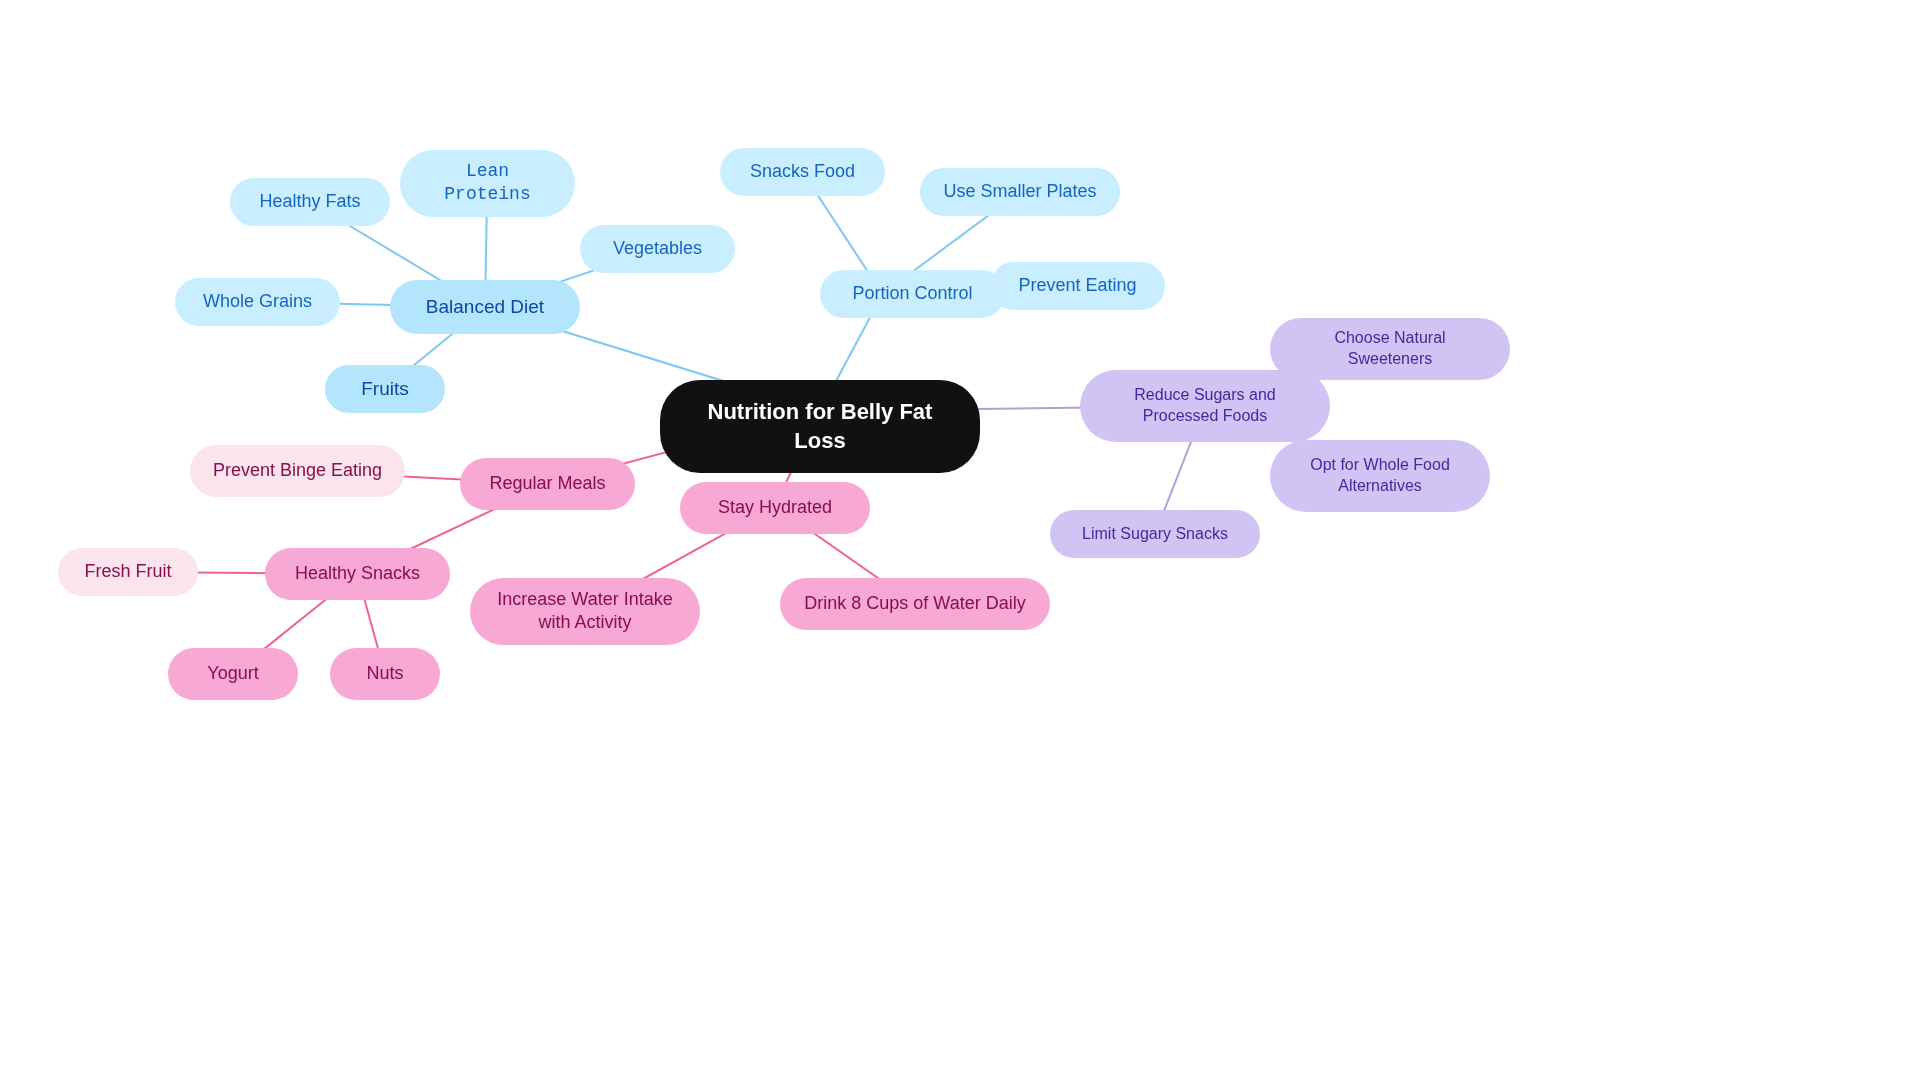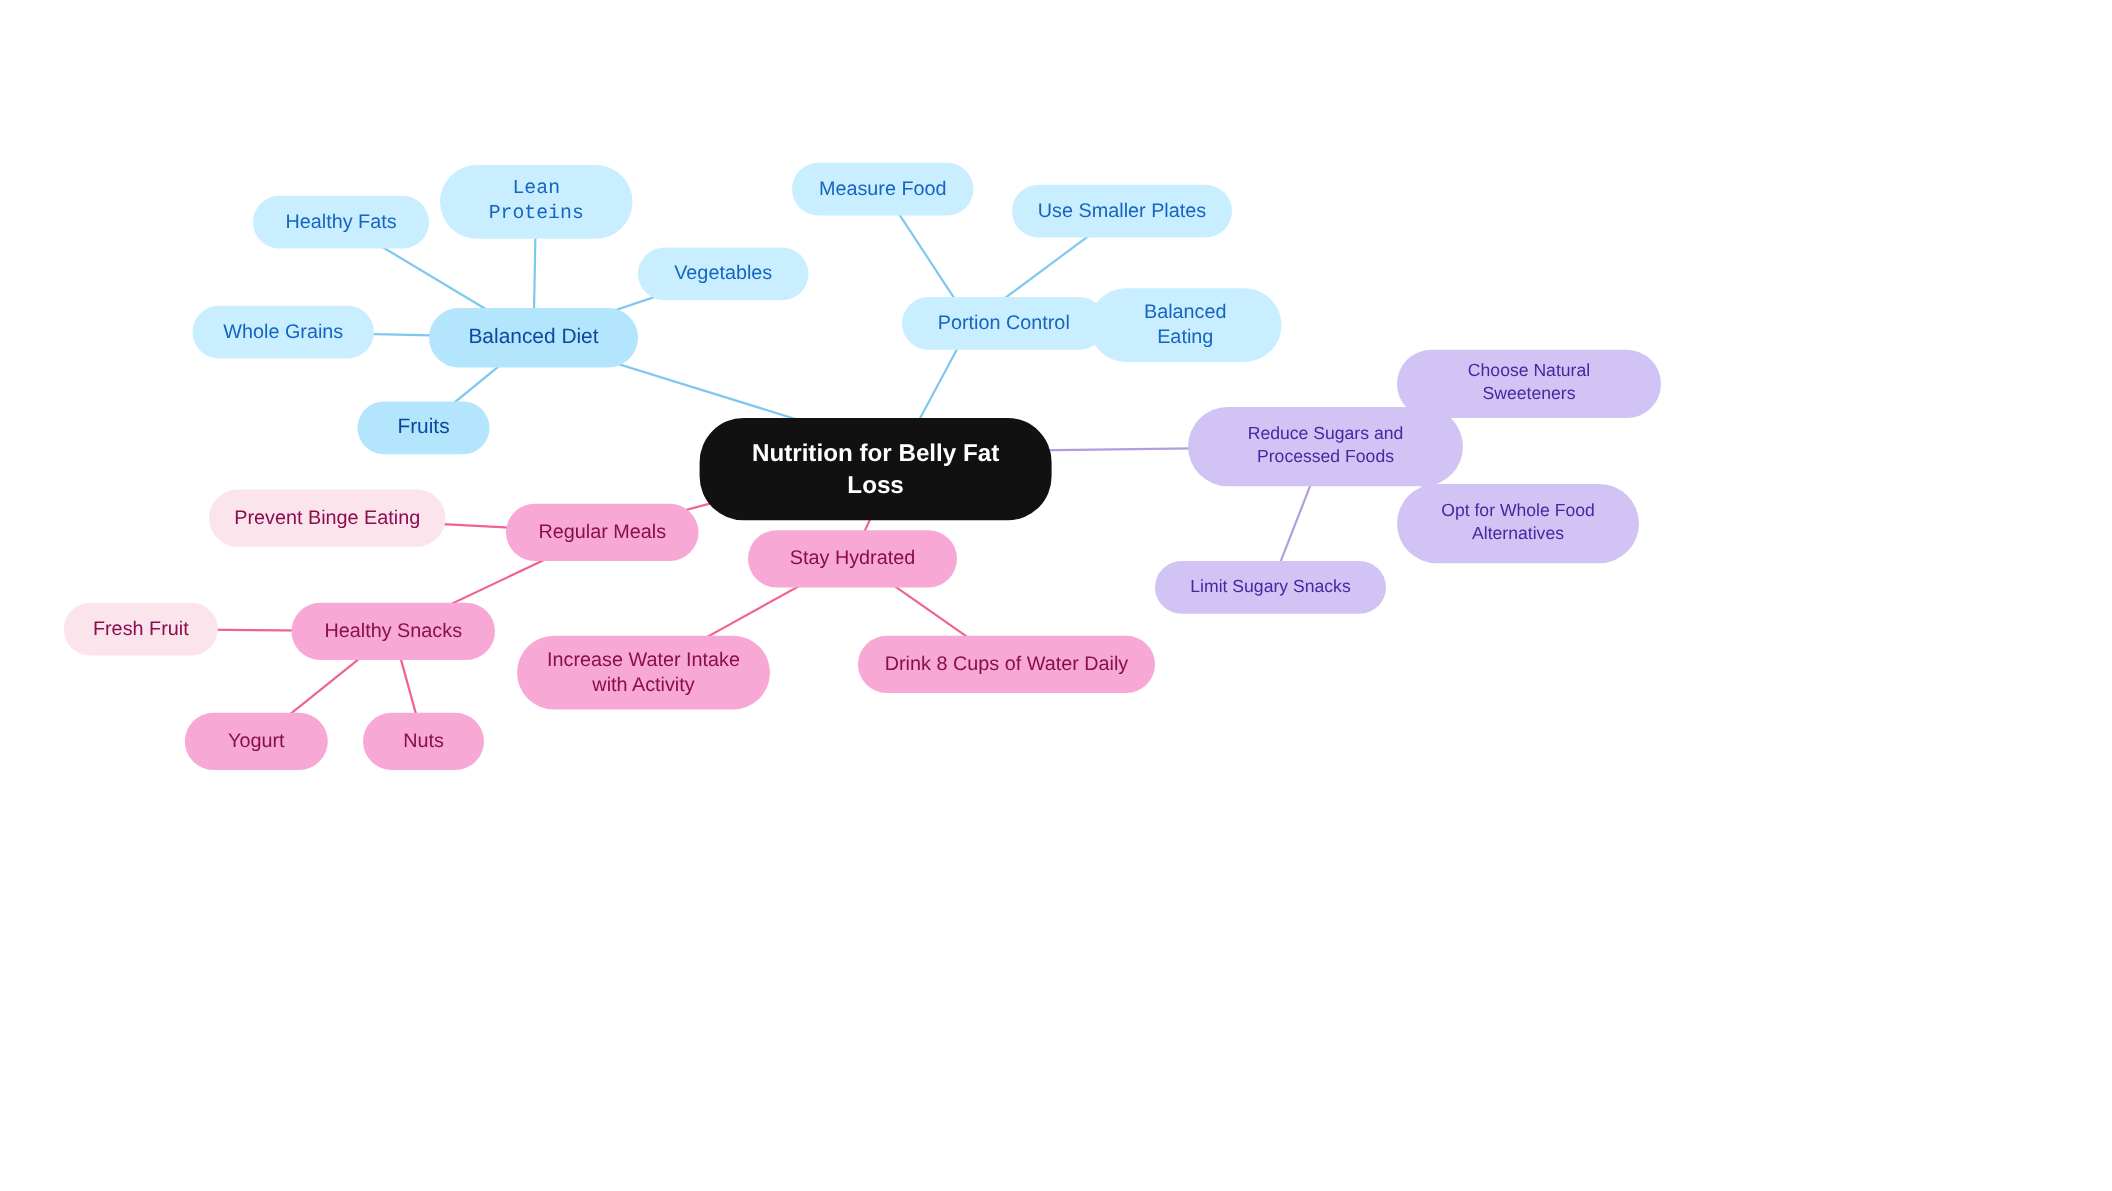--- a/index.html
+++ b/index.html
@@ -88,31 +88,31 @@
     <line x1="775" y1="506" x2="915" y2="604" stroke="#f06292" stroke-width="2"></line>
     <line x1="775" y1="506" x2="585" y2="611" stroke="#f06292" stroke-width="2"></line>
     <line x1="820" y1="411" x2="547.5" y2="484" stroke="#f06292" stroke-width="2"></line>
     <line x1="547.5" y1="484" x2="297.5" y2="471" stroke="#f06292" stroke-width="2"></line>
     <line x1="547.5" y1="484" x2="357.5" y2="574" stroke="#f06292" stroke-width="2"></line>
     <line x1="357.5" y1="574" x2="128" y2="572" stroke="#f06292" stroke-width="2"></line>
     <line x1="357.5" y1="574" x2="233" y2="674" stroke="#f06292" stroke-width="2"></line>
     <line x1="357.5" y1="574" x2="385" y2="674" stroke="#f06292" stroke-width="2"></line>
   </svg>
 
-<div class="node node-center" style="left: 636px; top: 380px; width: 320px; min-height: 62px; text-align: center;">Nutrition for Belly Fat Loss</div>
+<div class="node node-center" style="left: 660px; top: 380px; width: 320px; min-height: 62px; text-align: center;">Nutrition for Belly Fat Loss</div>
 <div class="node node-blue" style="left: 390px; top: 280px; width: 190px; min-height: 54px;">Balanced Diet</div>
 <div class="node node-blue-light" style="left: 400px; top: 150px; width: 175px; min-height: 48px; font-family: Liberation Mono, monospace;">Lean Proteins</div>
 <div class="node node-blue-light" style="left: 580px; top: 225px; width: 155px; min-height: 48px;">Vegetables</div>
 <div class="node node-blue-light" style="left: 230px; top: 178px; width: 160px; min-height: 48px;">Healthy Fats</div>
 <div class="node node-blue-light" style="left: 175px; top: 278px; width: 165px; min-height: 48px;">Whole Grains</div>
 <div class="node node-blue" style="left: 325px; top: 365px; width: 120px; min-height: 48px;">Fruits</div>
 <div class="node node-blue-light" style="left: 820px; top: 270px; width: 185px; min-height: 48px;">Portion Control</div>
-<div class="node node-blue-light" style="left: 720px; top: 148px; width: 165px; min-height: 48px;">Measure Food</div>
+<div class="node node-blue-light" style="left: 720px; top: 148px; width: 165px; min-height: 48px;">Snacks Food</div>
 <div class="node node-blue-light" style="left: 920px; top: 168px; width: 200px; min-height: 48px;">Use Smaller Plates</div>
-<div class="node node-blue-light" style="left: 990px; top: 262px; width: 175px; min-height: 48px;">Balanced Eating</div>
+<div class="node node-blue-light" style="left: 990px; top: 262px; width: 175px; min-height: 48px;">Prevent Eating</div>
 <div class="node node-purple" style="left: 1080px; top: 370px; width: 250px; min-height: 72px;">Reduce Sugars and Processed Foods</div>
 <div class="node node-purple" style="left: 1270px; top: 318px; width: 240px; min-height: 52px;">Choose Natural Sweeteners</div>
 <div class="node node-purple" style="left: 1270px; top: 440px; width: 220px; min-height: 72px;">Opt for Whole Food Alternatives</div>
 <div class="node node-purple" style="left: 1050px; top: 510px; width: 210px; min-height: 48px;">Limit Sugary Snacks</div>
 <div class="node node-pink" style="left: 680px; top: 458px; width: 190px; min-height: 52px; margin-top: 24px;">Stay Hydrated</div>
 <div class="node node-pink" style="left: 780px; top: 578px; width: 270px; min-height: 52px;">Drink 8 Cups of Water Daily</div>
 <div class="node node-pink" style="left: 470px; top: 578px; width: 230px; min-height: 66px;">Increase Water Intake with Activity</div>
 <div class="node node-pink" style="left: 460px; top: 458px; width: 175px; min-height: 52px; text-align: center;">Regular Meals</div>
 <div class="node node-pink-pale" style="left: 190px; top: 445px; width: 215px; min-height: 52px;">Prevent Binge Eating</div>
 <div class="node node-pink" style="left: 265px; top: 548px; width: 185px; min-height: 52px;">Healthy Snacks</div>

